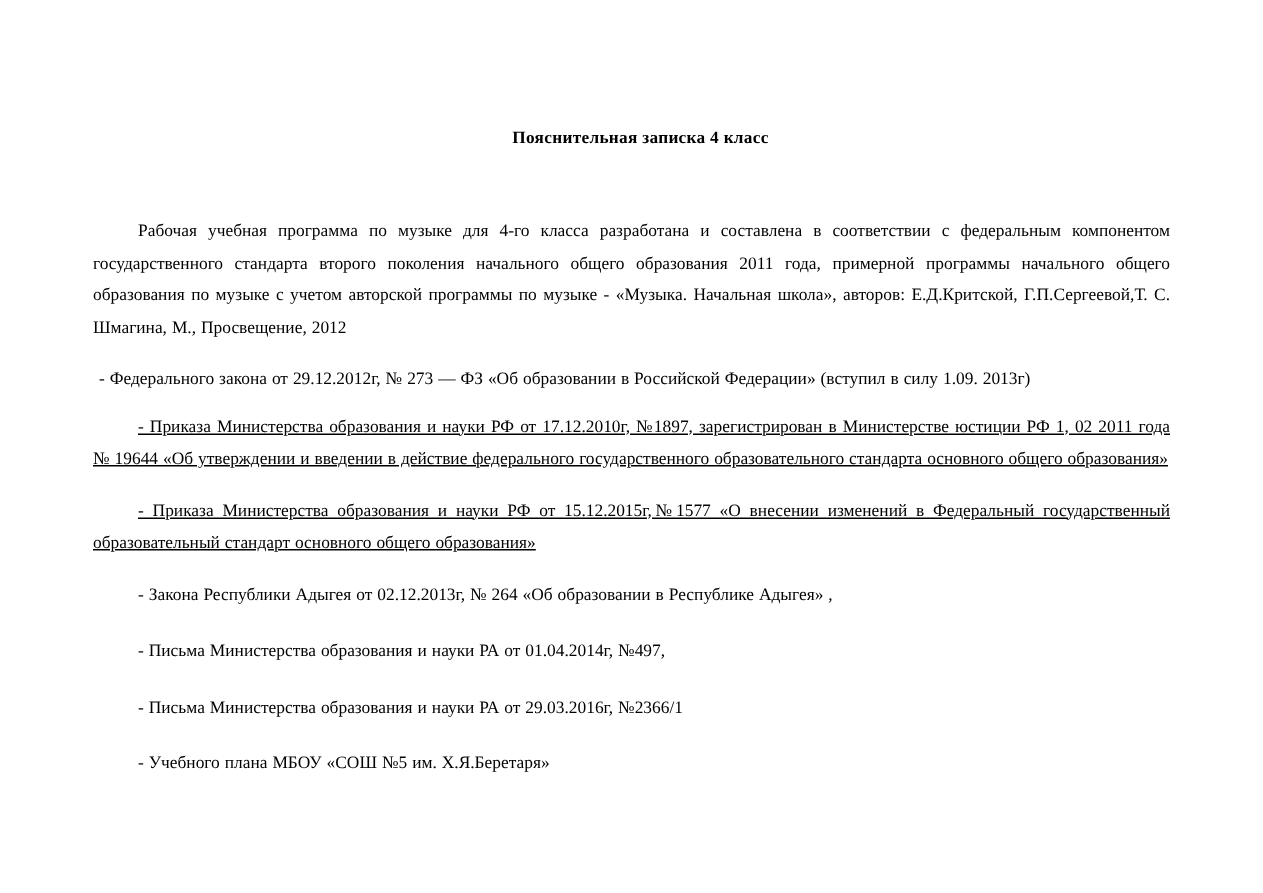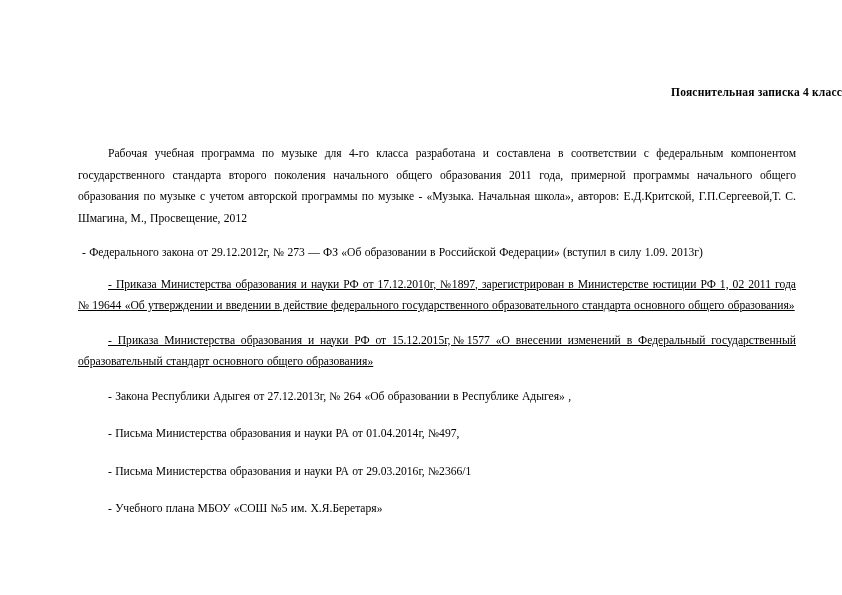--- a/index.html
+++ b/index.html
@@ -21,30 +21,30 @@
     width: 842px;
     height: 595px;
     background: #ffffff;
     box-sizing: border-box;
   }
   .doc-title {
     position: absolute;
     left: 0;
     top: 86px;
     width: 842px;
-    text-align: right;
+    text-align: center;
     font-size: 11.5px;
     font-weight: bold;
     letter-spacing: 0.2px;
     padding-left: 12px;
     box-sizing: border-box;
   }
   .body-block {
     position: absolute;
-    left: 78px;
+    left: 62px;
     top: 143px;
     width: 718px;
   }
   p.para {
     margin: 0;
     font-size: 11.6px;
     line-height: 21.5px;
     text-align: justify;
     text-justify: inter-word;
     word-spacing: 0.4px;
@@ -81,21 +81,21 @@
   <div class="body-block">
 
     <p class="para intro">Рабочая  учебная программа по  музыке для  4-го  класса разработана и   составлена в соответствии с федеральным компонентом государственного стандарта второго поколения  начального  общего образования 2011 года, примерной программы начального общего образования  по музыке с учетом  авторской программы по музыке -  «Музыка. Начальная школа», авторов:   Е.Д.Критской, Г.П.Сергеевой,Т. С. Шмагина, М., Просвещение, 2012</p>
 
     <p class="para bullet-flush">- Федерального закона от 29.12.2012г, № 273 — ФЗ «Об образовании в Российской Федерации» (вступил в силу 1.09. 2013г)</p>
 
     <p class="para bullet-indent">- Приказа Министерства образования  и науки РФ от 17.12.2010г, №1897, зарегистрирован в Министерстве юстиции РФ 1, 02 2011 года № 19644 «Об утверждении и введении в действие федерального государственного образовательного стандарта основного общего образования»</p>
 
     <p class="para bullet-indent">- Приказа Министерства образования и науки РФ от 15.12.2015г,№1577 «О внесении изменений в Федеральный государственный образовательный стандарт основного общего образования»</p>
 
-    <p class="para bullet-single">- Закона Республики Адыгея от 27.12.2013г, № 264 «Об образовании в Республике Адыгея» ,</p>
+    <p class="para bullet-single">- Закона Республики Адыгея от 02.12.2013г, № 264 «Об образовании в Республике Адыгея» ,</p>
 
     <p class="para bullet-single">- Письма Министерства образования и науки РА от 01.04.2014г, №497,</p>
 
     <p class="para bullet-single">- Письма Министерства образования и науки РА от 29.03.2016г, №2366/1</p>
 
     <p class="para bullet-single last">- Учебного плана МБОУ «СОШ №5 им. Х.Я.Беретаря»</p>
 
   </div>
 </div>
 

